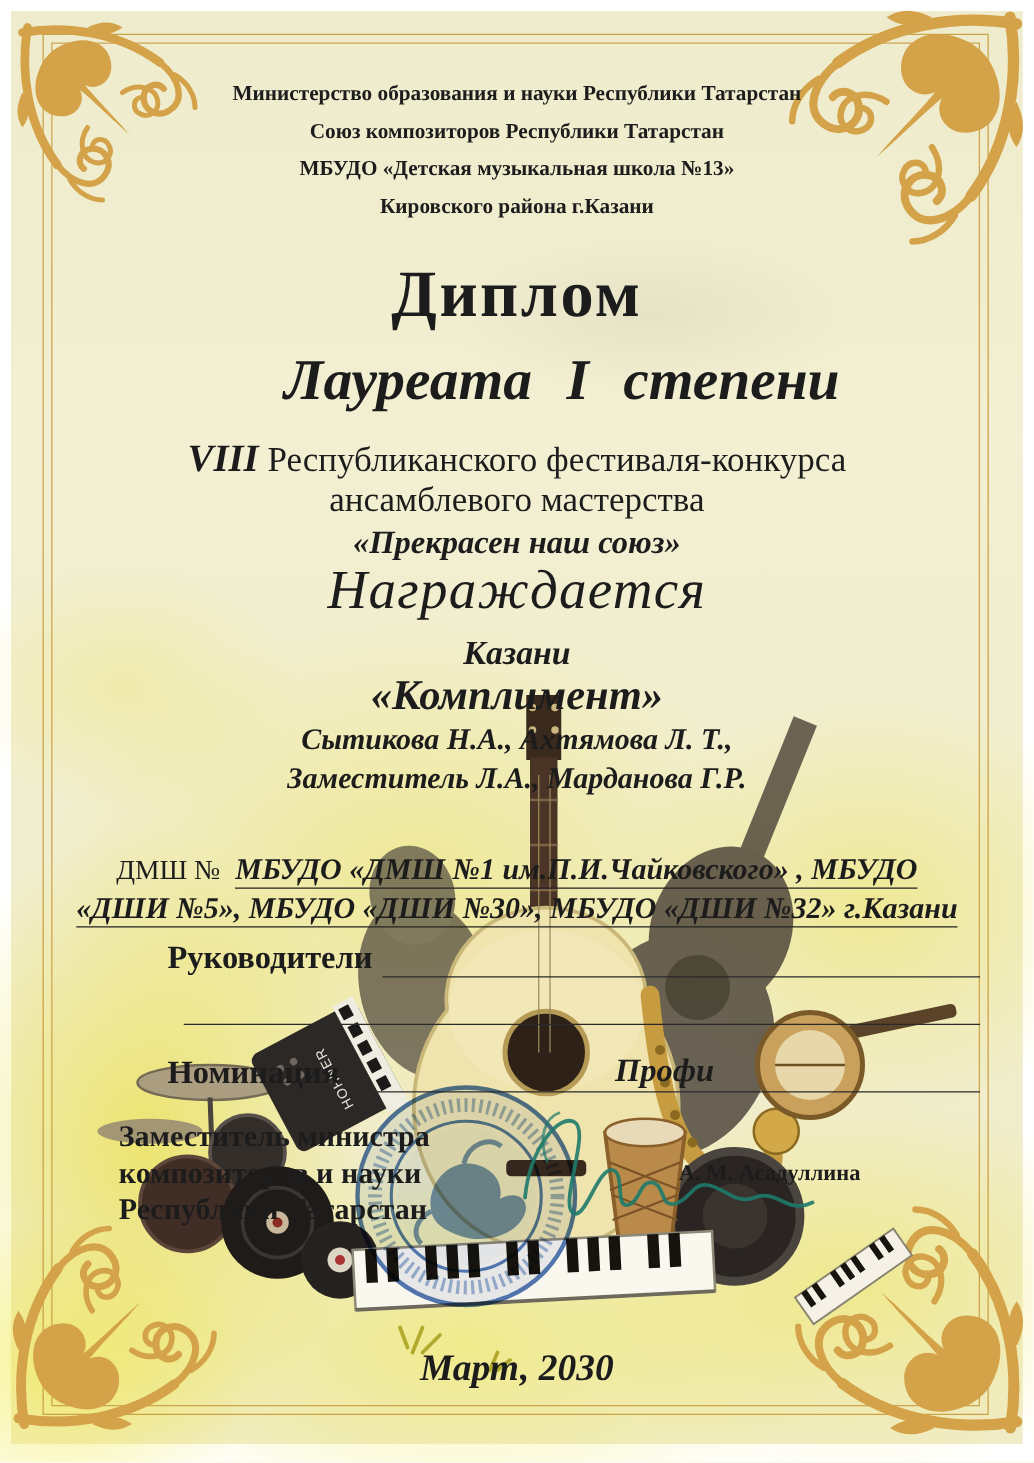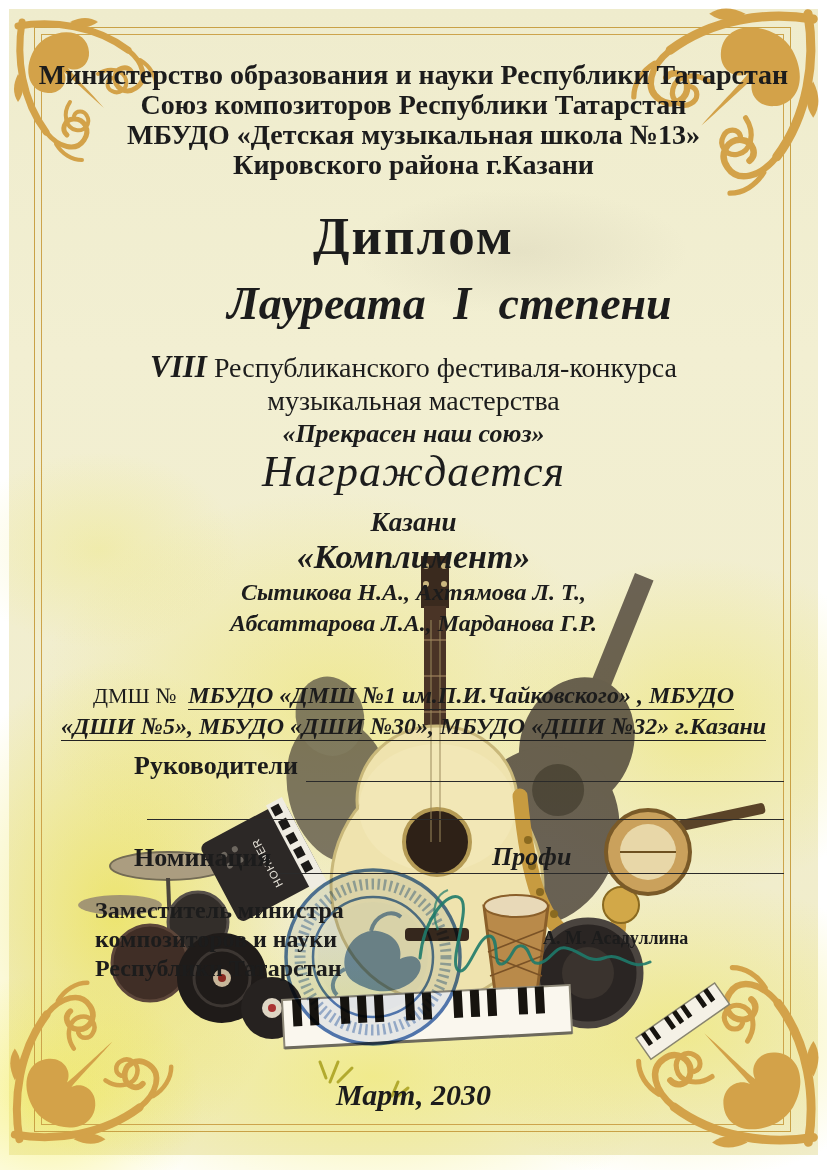--- a/index.html
+++ b/index.html
@@ -18,21 +18,21 @@
       radial-gradient(ellipse 430px 210px at 45% 92%, rgba(240,233,90,.55), transparent 70%),
       radial-gradient(ellipse 220px 180px at 6% 94%, rgba(242,234,70,.6), transparent 70%);}
   .frame-outer{position:absolute;left:34px;top:27px;right:36px;bottom:38px;border:1.6px solid #c9a146;}
   .frame-inner{position:absolute;left:41px;top:34px;right:43px;bottom:45px;border:1.1px solid #cda44c;}
   .corner{position:absolute;pointer-events:none;}
   .corner.tl{left:12px;top:16px;width:150px;height:150px;}
   .corner.tr{right:6px;top:6px;width:195px;height:195px;transform:scaleX(-1);}
   .corner.bl{left:8px;bottom:24px;width:170px;height:170px;transform:scaleY(-1);}
   .corner.br{right:6px;bottom:20px;width:190px;height:190px;transform:scale(-1,-1);}
   .txt{position:absolute;left:0;width:827px;text-align:center;z-index:6;}
-  .header-lines{top:60px;font-weight:bold;font-size:28px;line-height:30px;}
+  .header-lines{top:60px;font-weight:bold;font-size:17px;line-height:30px;}
   .t-diplom{top:206px;font-weight:bold;font-size:53px;line-height:60px;letter-spacing:2px;}
   .t-degree{top:276px;font-weight:bold;font-style:italic;font-size:46px;line-height:56px;word-spacing:16px;padding-left:36px;}
   .t-fest1{top:350px;font-size:28px;line-height:34px;}
   .t-fest1 .numeral{font-weight:bold;font-style:italic;font-size:31px;}
   .t-fest2{top:384px;font-size:28px;line-height:34px;}
   .t-motto{top:418px;font-weight:bold;font-style:italic;font-size:26px;line-height:32px;}
   .t-award{top:446px;font-style:italic;font-size:44px;line-height:52px;letter-spacing:1px;}
   .t-gtype{top:506px;font-weight:bold;font-style:italic;font-size:27px;line-height:32px;}
   .t-gname{top:537px;font-weight:bold;font-style:italic;font-size:34px;line-height:40px;}
   .t-members{top:577px;font-weight:bold;font-style:italic;font-size:24px;line-height:31px;}
@@ -223,29 +223,29 @@
     <div>Кировского района г.Казани</div>
   </div>
 
   <div class="txt t-diplom">Диплом</div>
   <div class="txt t-degree">Лауреата I степени</div>
 
   <div class="txt t-fest1">
     <span class="numeral">VIII</span>
     <span>Республиканского фестиваля-конкурса</span>
   </div>
-  <div class="txt t-fest2">музыкальная мастерства</div>
+  <div class="txt t-fest2">ансамблевого мастерства</div>
   <div class="txt t-motto">«Прекрасен наш союз»</div>
   <div class="txt t-award">Награждается</div>
 
   <div class="txt t-gtype">Казани</div>
   <div class="txt t-gname">«Комплимент»</div>
   <div class="txt t-members">
     <div>Сытикова Н.А., Ахтямова Л. Т.,</div>
-    <div>Абсаттарова Л.А., Марданова Г.Р.</div>
+    <div>Заместитель Л.А., Марданова Г.Р.</div>
   </div>
 
   <div class="txt t-school">
     <div>
       <span class="plain">ДМШ №</span>
       <span class="uline">МБУДО «ДМШ №1 им.П.И.Чайковского» , МБУДО</span>
     </div>
     <div>
       <span class="uline">«ДШИ №5», МБУДО «ДШИ №30», МБУДО «ДШИ №32» г.Казани</span>
     </div>

